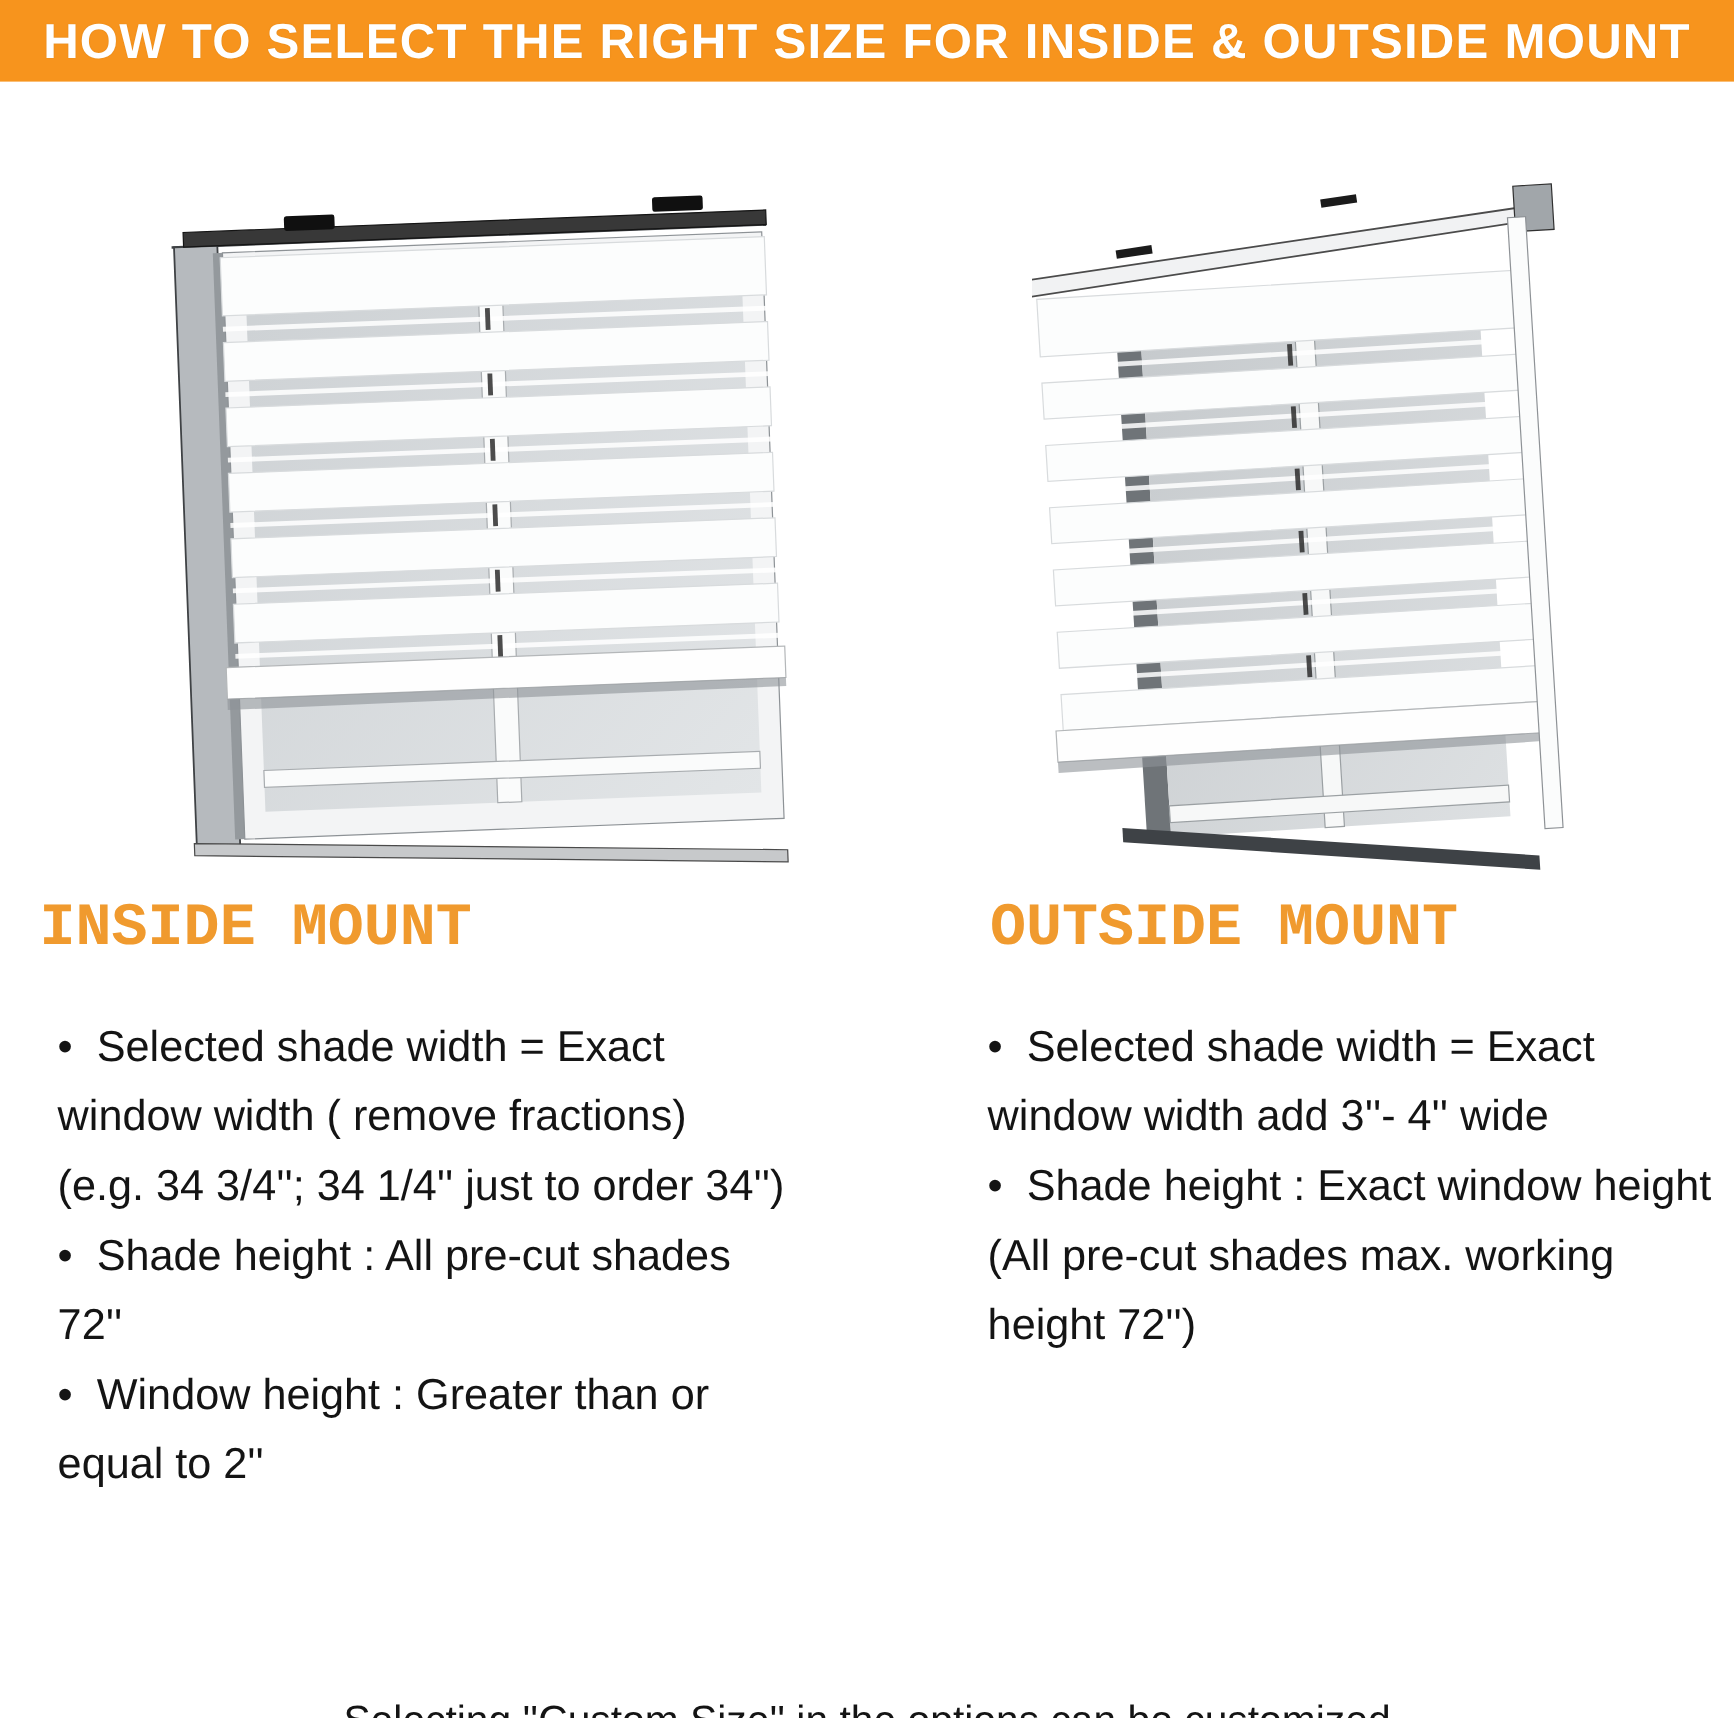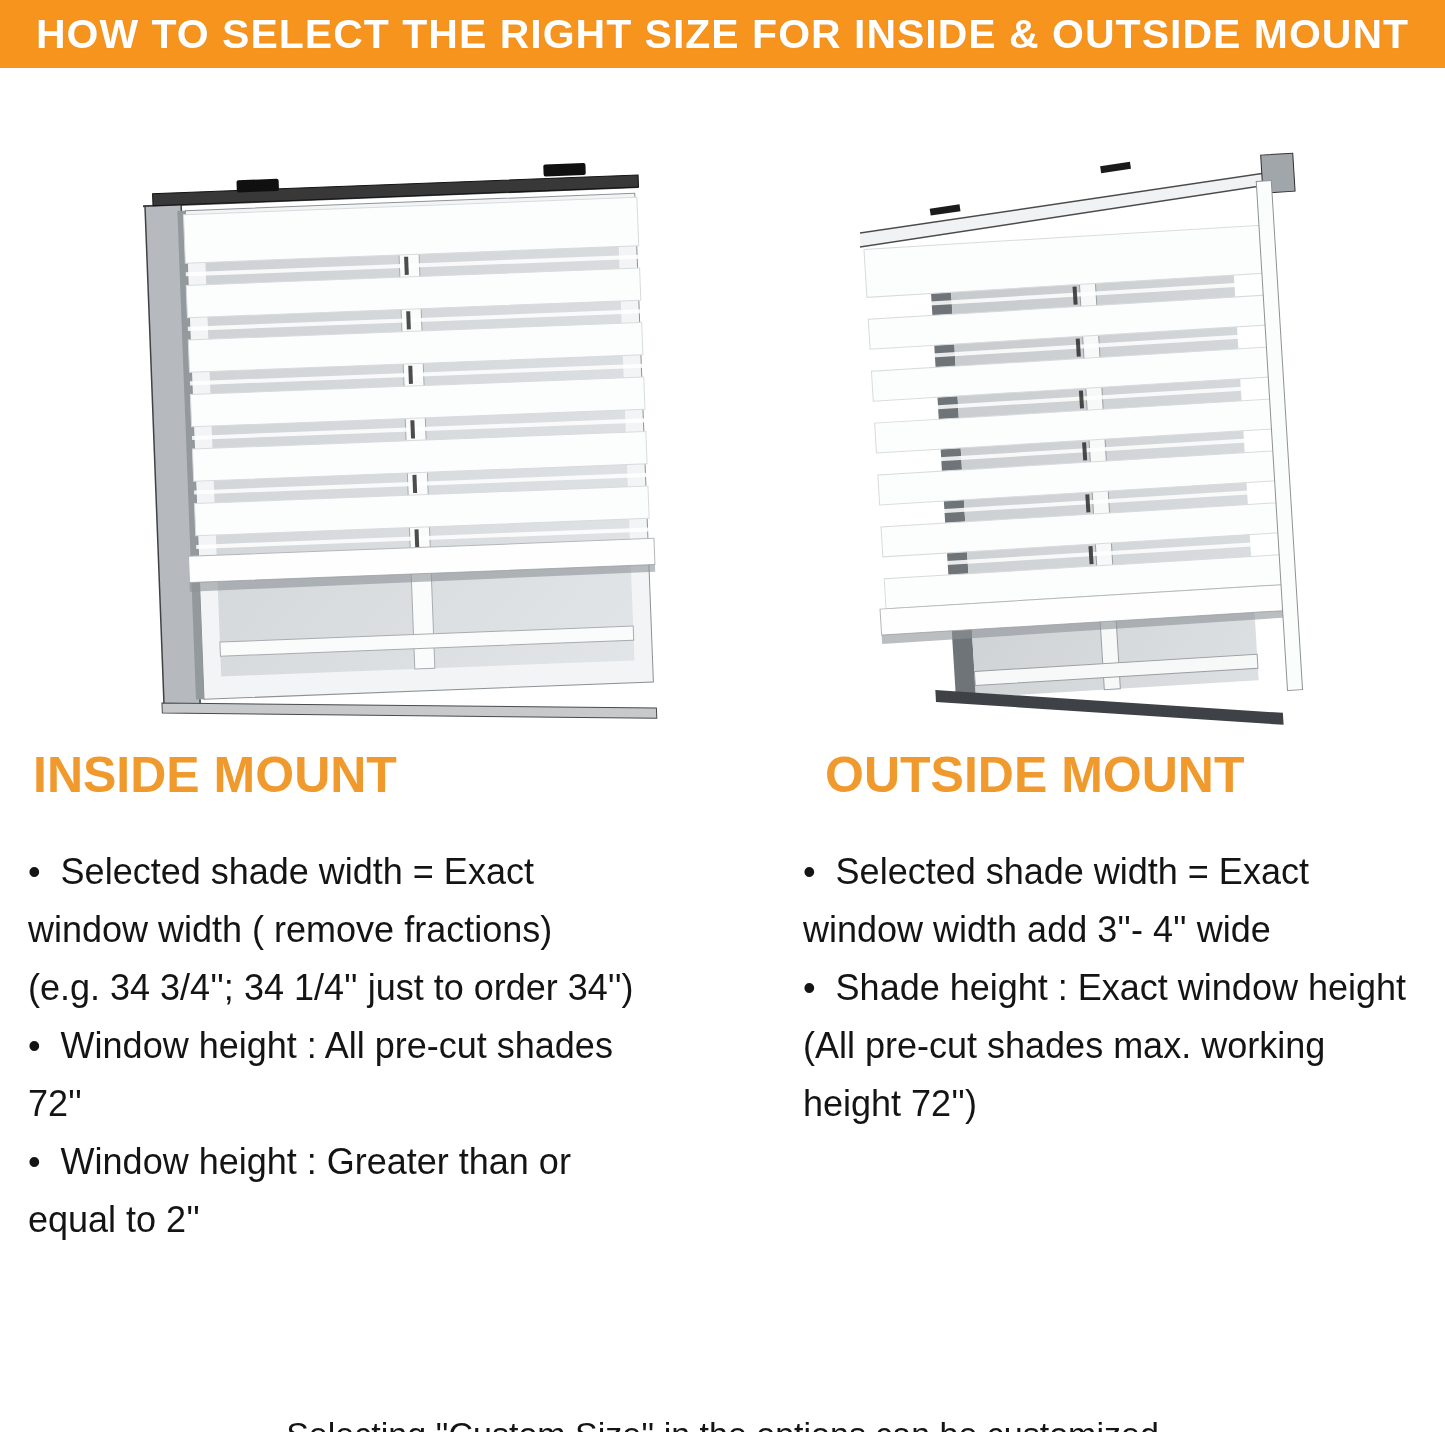--- a/index.html
+++ b/index.html
@@ -54,24 +54,25 @@
   
   .col { position: absolute; top: 745px; }
   .col-inside  { left: 28px;  width: 705px; }
   .col-outside { left: 803px; width: 680px; }
   .col h2 {
     margin: 0;
     font-size: 50px;
     line-height: 60px;
     font-weight: 700;
     color: var(--heading_orange, #F09A2E);
+    font-family: Liberation Mono, monospace;
   }
   .col-inside  h2 { padding-left: 5px; }
   .col-outside h2 { padding-left: 22px; }
-  .lines { margin-top: 38px; }
+  .lines { margin-top: 38px; margin-left: 20px; }
   .line {
     font-size: 36px;
     line-height: 58px;
     color: var(--text_black, #141414);
     white-space: pre-wrap;
   }
 
   
   .footer-note {
     position: absolute;
@@ -197,21 +198,21 @@
       </g>
     </svg>
   </figure>
 
   <section class="col col-inside">
     <h2>INSIDE MOUNT</h2>
     <div class="lines">
       <div class="line">•  Selected shade width = Exact</div>
       <div class="line">window width ( remove fractions)</div>
       <div class="line">(e.g. 34 3/4''; 34 1/4'' just to order 34'')</div>
-      <div class="line">•  Window height : All pre-cut shades</div>
+      <div class="line">•  Shade height : All pre-cut shades</div>
       <div class="line">72''</div>
       <div class="line">•  Window height : Greater than or</div>
       <div class="line">equal to 2''</div>
     </div>
   </section>
 
   <section class="col col-outside">
     <h2>OUTSIDE MOUNT</h2>
     <div class="lines">
       <div class="line">•  Selected shade width = Exact</div>

